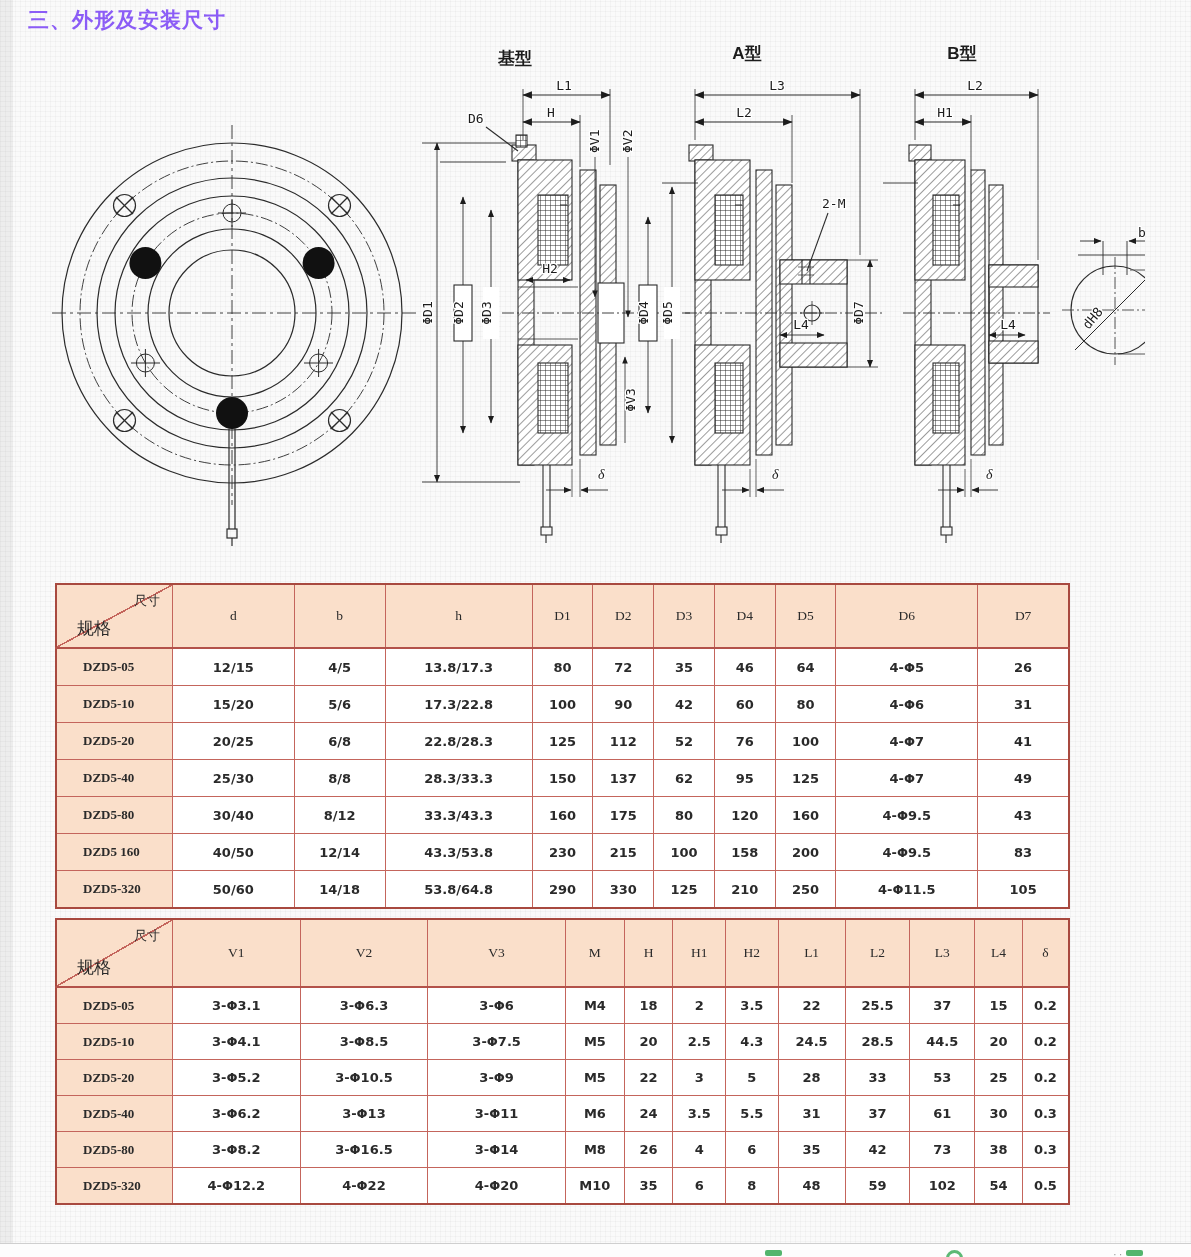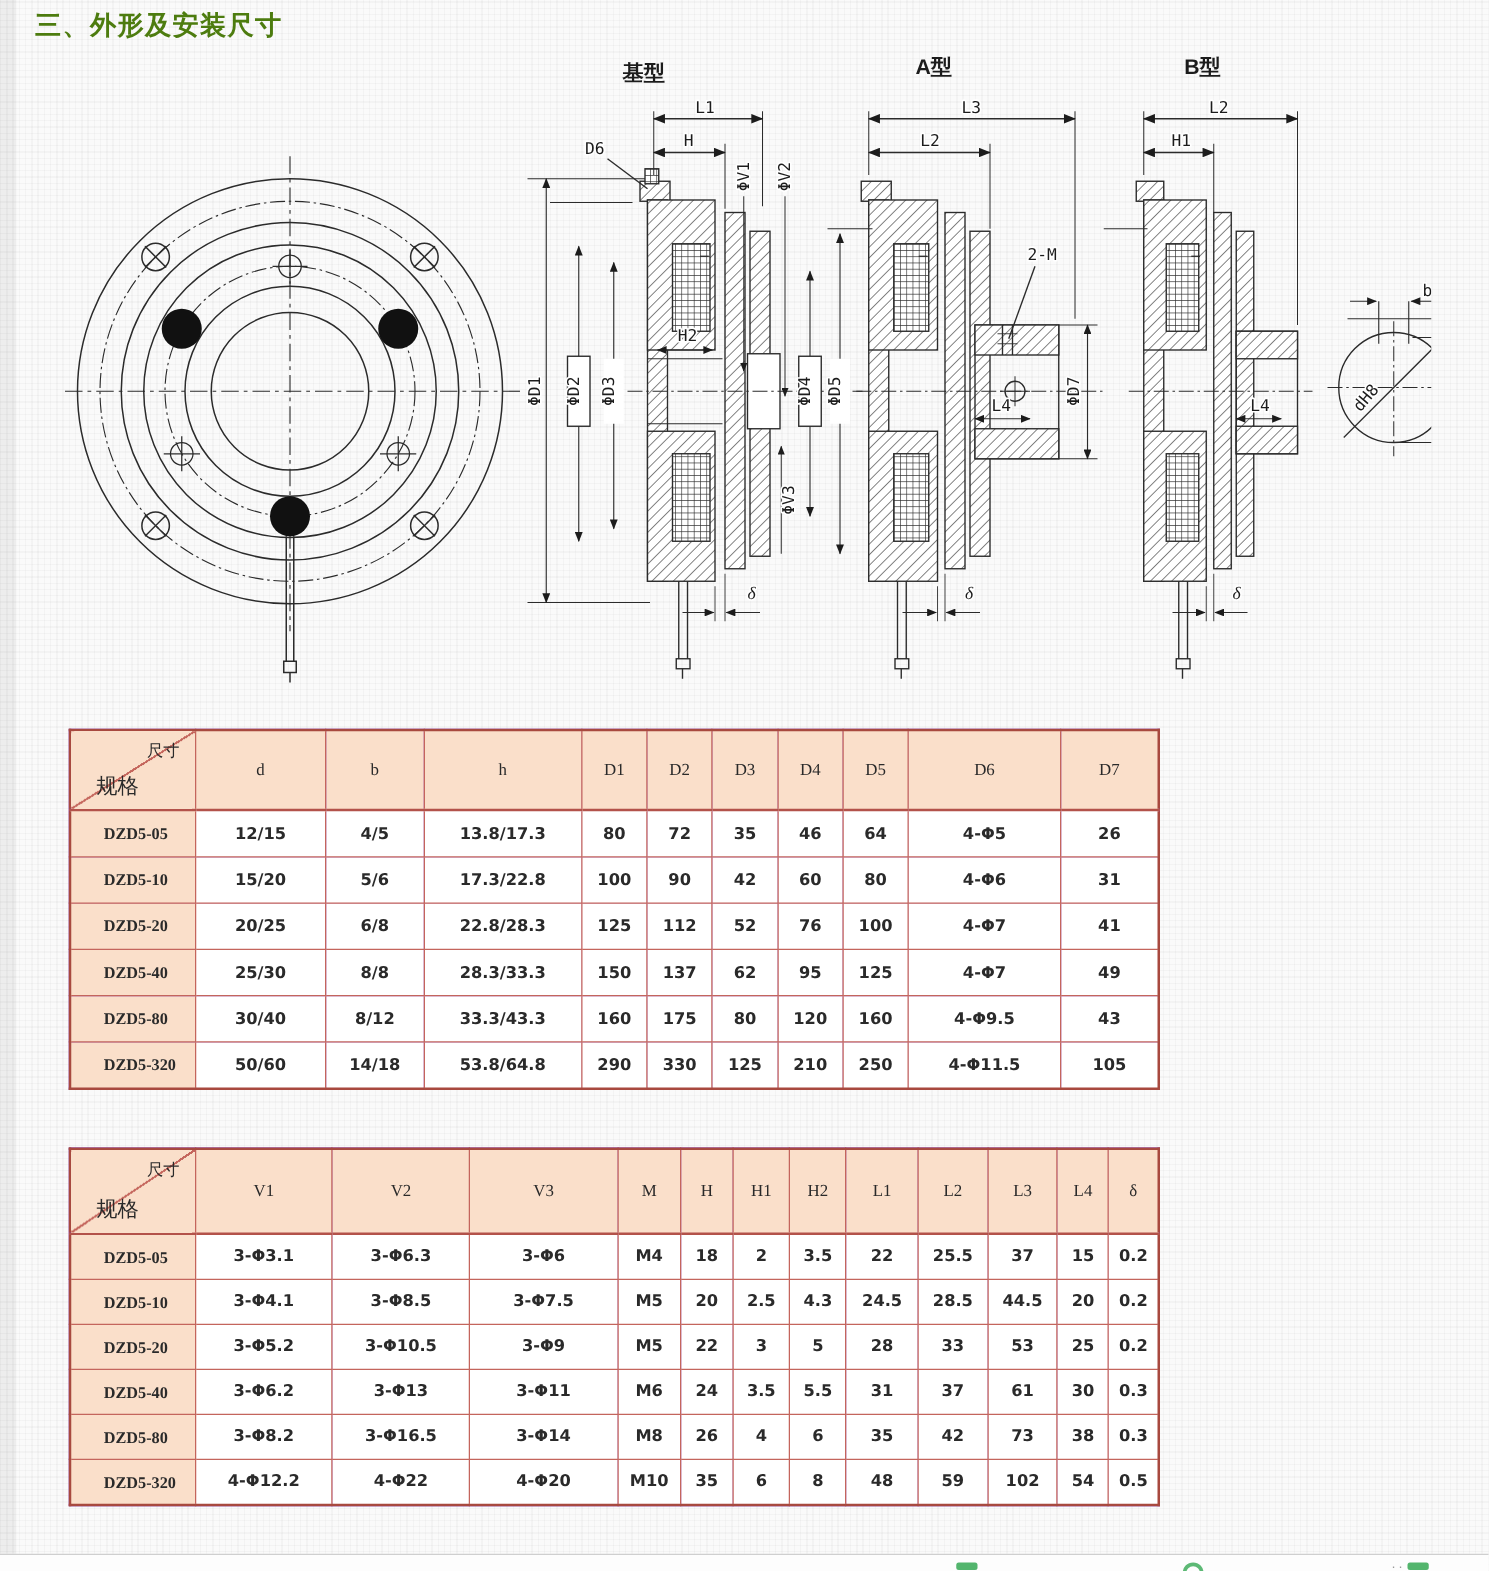--- a/index.html
+++ b/index.html
@@ -6,33 +6,33 @@
   body{
     width:1191px;height:1257px;position:relative;overflow:hidden;
     font-family:"Liberation Sans",sans-serif;
     background-color:#fafafa;
     background-image:
       repeating-linear-gradient(0deg, rgba(0,0,0,0.028) 0 1px, transparent 1px 5px),
       repeating-linear-gradient(90deg, rgba(0,0,0,0.028) 0 1px, transparent 1px 5px);
   }
   .left-strip{position:absolute;left:0;top:0;width:13px;height:1257px;background:rgba(0,0,0,0.05);}
   .page-title{
-    position:absolute;left:28px;top:6px;font-size:21px;font-weight:bold;color:#4d7c0f;
+    position:absolute;left:28px;top:6px;font-size:21px;font-weight:bold;color:#8b5cf6;
     letter-spacing:1px;font-family:"Liberation Sans",sans-serif;
   }
   .drawing-panel{position:absolute;left:50px;top:45px;width:1095px;height:505px;}
   svg text{
     font-family:"DejaVu Sans Mono",monospace;font-size:13px;fill:#1c1c1c;
     paint-order:stroke;stroke:#ffffff;stroke-width:2.5px;stroke-linejoin:round;
   }
   svg text.cjk{font-family:"Liberation Sans",sans-serif;font-size:17px;font-weight:600;stroke-width:0;}
   svg text.it{font-style:italic;font-family:"Liberation Serif",serif;font-size:14px;}
   
-  .dim-table{position:absolute;left:55px;width:873px;border-collapse:collapse;table-layout:fixed;
-    background:#6d28d9;border:2px solid #a8493f;}
+  .dim-table{position:absolute;left:55px;width:1015px;border-collapse:collapse;table-layout:fixed;
+    background:#3b82f6;border:2px solid #a8493f;}
   #table1{top:583px;}
   #table2{top:918px;}
   .dim-table th,.dim-table td{border:1px solid #c4655c;padding:0;text-align:center;vertical-align:middle;color:#2a2a2a;}
   .dim-table thead th{background:#fadfca;font-weight:normal;font-size:13.5px;font-family:"Liberation Serif",serif;border-bottom:2px solid #b3524a;}
   #table1 thead th{height:62px;}
   #table2 thead th{height:66px;}
   #table1 tbody td{height:36px;}
   #table2 tbody td{height:35px;}
   .dim-table tbody td{font-size:13px;font-weight:bold;font-family:"DejaVu Sans",sans-serif;background:#ffffff;}
   .dim-table td.model{background:#fadfca;text-align:left;padding-left:26px;font-family:"Liberation Serif",serif;font-size:13px;}
@@ -422,20 +422,33 @@
         <td>33.3/43.3</td>
         <td>160</td>
         <td>175</td>
         <td>80</td>
         <td>120</td>
         <td>160</td>
         <td>4-Φ9.5</td>
         <td>43</td>
       </tr>
       <tr>
+        <td class="model">DZD5 160</td>
+        <td>40/50</td>
+        <td>12/14</td>
+        <td>43.3/53.8</td>
+        <td>230</td>
+        <td>215</td>
+        <td>100</td>
+        <td>158</td>
+        <td>200</td>
+        <td>4-Φ9.5</td>
+        <td>83</td>
+      </tr>
+      <tr>
         <td class="model">DZD5-320</td>
         <td>50/60</td>
         <td>14/18</td>
         <td>53.8/64.8</td>
         <td>290</td>
         <td>330</td>
         <td>125</td>
         <td>210</td>
         <td>250</td>
         <td>4-Φ11.5</td>

